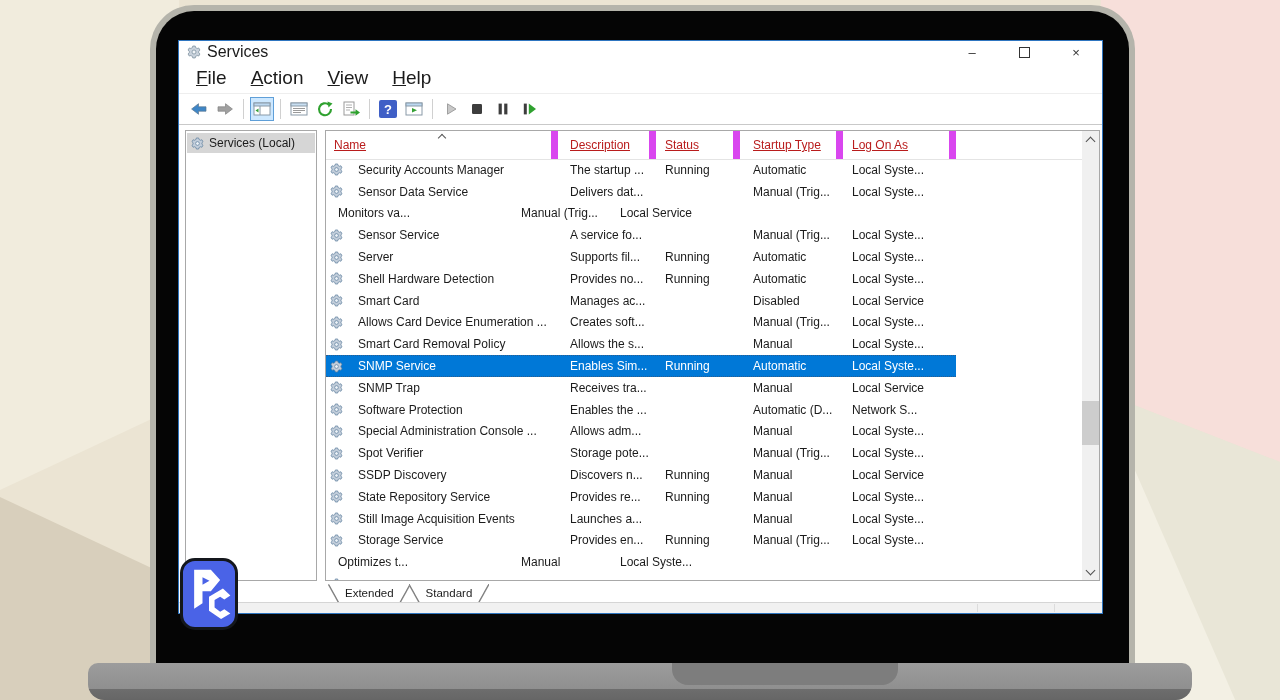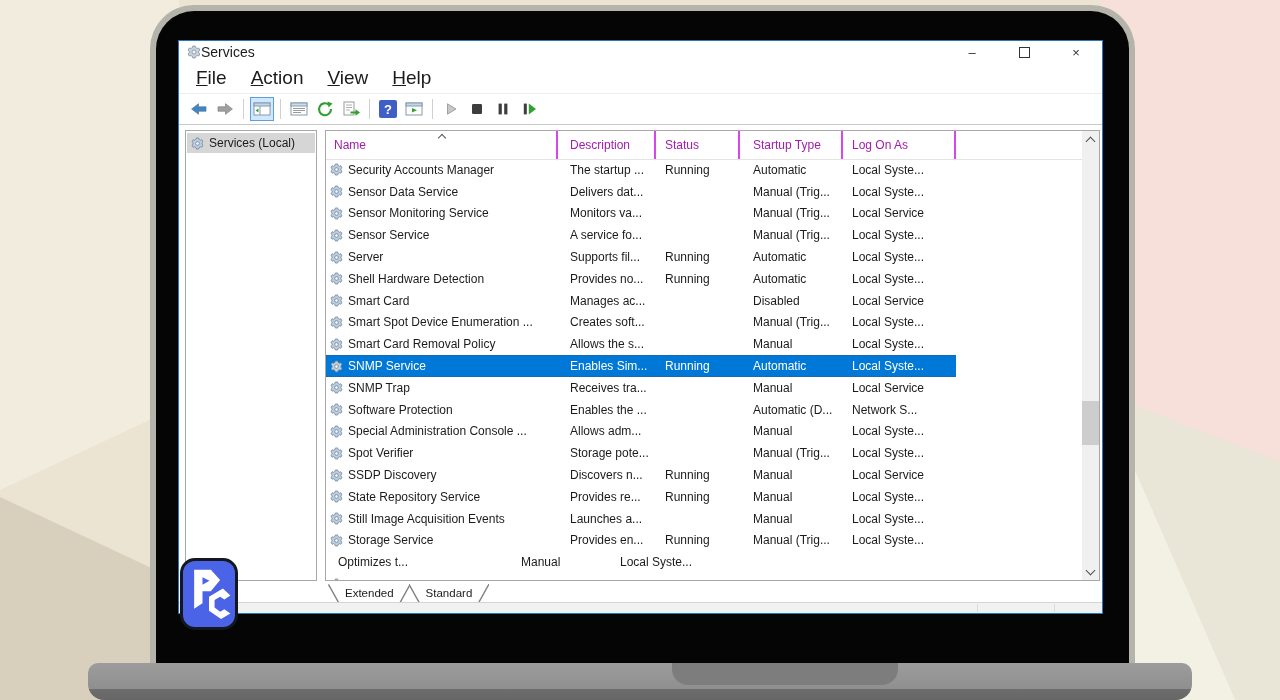--- a/index.html
+++ b/index.html
@@ -22,21 +22,21 @@
     border-radius:10px 10px 16px 16px;}
   .laptop-notch{position:absolute;left:672px;top:663px;width:226px;height:22px;background:#7d7d7d;
     border-radius:0 0 16px 16px;}
 
   
   .win{position:absolute;left:178px;top:40px;width:925px;height:574px;box-sizing:border-box;
     background:#fff;border:1px solid #2e75c0;display:flex;flex-direction:column;font-size:12px;color:#1b1b1b;}
 
   .titlebar{height:22px;display:flex;align-items:center;flex:0 0 auto;}
   .titlebar .gear{margin-left:8px;}
-  .title-text{font-size:14px;}
+  .title-text{margin-left:6px;font-size:16px;}
   .tb-spacer{flex:1;}
   .winbtn{width:52px;height:22px;display:flex;align-items:center;justify-content:center;color:#333;
     font-size:13px;cursor:default;}
   .maxbox{width:9px;height:9px;border:1px solid #333;}
 
   .menubar{height:30px;display:flex;align-items:center;flex:0 0 auto;border-bottom:1px solid #eee;
     font-size:19px;}
   .menu-item{display:inline-block;padding:4px 11px;margin-left:2px;}
   .menu-item:first-child{margin-left:6px;}
   .menu-item::first-letter{text-decoration:underline;}
@@ -51,30 +51,30 @@
 
   .main{flex:1;position:relative;background:#fff;}
   .tree-panel{position:absolute;left:6px;top:5px;width:132px;bottom:0;border:1px solid #a8a8a8;
     box-sizing:border-box;background:#fff;}
   .tree-item{height:20px;display:flex;align-items:center;background:#d6d6d6;margin:2px 1px 0 1px;
     padding-left:4px;gap:5px;font-size:12px;white-space:nowrap;overflow:hidden;}
 
   .list-panel{position:absolute;left:146px;top:5px;right:2px;bottom:0;border:1px solid #a8a8a8;
     box-sizing:border-box;background:#fff;overflow:hidden;}
   .lheader{position:absolute;left:0;right:17px;top:0;height:28px;display:flex;border-bottom:1px solid #e4e4e4;background:#fff;}
-  .hcell{display:flex;align-items:center;border-right:2px solid #d946ef;box-sizing:border-box;
-    white-space:nowrap;overflow:hidden;color:#a21caf;}
+  .hcell{display:flex;align-items:center;border-right:7px solid #d946ef;box-sizing:border-box;
+    white-space:nowrap;overflow:hidden;color:#b91c1c;text-decoration:underline;}
   .sort-caret{position:absolute;left:112px;top:2px;width:8px;height:8px;}
   .sort-caret::before{content:"";position:absolute;left:1px;top:2px;width:5px;height:5px;
     border-left:1px solid #555;border-top:1px solid #555;transform:rotate(45deg);}
 
   .rows{position:absolute;left:0;right:17px;top:28px;bottom:0;overflow:hidden;}
   .row{display:flex;height:21.8px;width:630px;align-items:center;box-sizing:border-box;}
   .cell{height:100%;display:flex;align-items:center;white-space:nowrap;overflow:hidden;box-sizing:border-box;}
-  .c-name{width:232px;padding-left:4px;gap:5px;}
+  .c-name{width:232px;padding-left:4px;gap:15px;}
   .c-desc{width:98px;padding-left:12px;}
   .c-status{width:84px;padding-left:9px;}
   .c-startup{width:103px;padding-left:13px;}
   .c-logon{width:113px;padding-left:9px;}
   .row.selected{background:#0078d7;color:#fff;border-top:1px dotted #2b5e8f;border-bottom:1px dotted #2b5e8f;}
 
   
   .vscroll{position:absolute;right:0;top:0;bottom:0;width:17px;background:#f0f0f0;}
   .sbtn{position:absolute;left:0;width:17px;height:17px;}
   .sbtn.up{top:0;} .sbtn.down{bottom:0;}
@@ -275,29 +275,20 @@
                   </svg>
                 </span>
                 <span>Sensor Data Service</span>
               </div>
               <div class="cell c-desc">Delivers dat...</div>
               <div class="cell c-status"></div>
               <div class="cell c-startup">Manual (Trig...</div>
               <div class="cell c-logon">Local Syste...</div>
             </div>
             <div class="row">
-              <div class="cell c-name">
-                <span class="gear">
-                  <svg width="13" height="13" viewBox="0 0 16 16">
-                    <path d="M6.6 1.2h2.8l.5 1.9a5.2 5.2 0 0 1 1.6.9l1.9-.6 1.4 2.4-1.4 1.3a5.3 5.3 0 0 1 0 1.8l1.4 1.3-1.4 2.4-1.9-.6a5.2 5.2 0 0 1-1.6.9l-.5 1.9H6.6l-.5-1.9a5.2 5.2 0 0 1-1.6-.9l-1.9.6-1.4-2.4 1.4-1.3a5.3 5.3 0 0 1 0-1.8L1.2 5.8l1.4-2.4 1.9.6a5.2 5.2 0 0 1 1.6-.9z" fill="#c3cedb" stroke="#5f7f9e" stroke-width="0.9"></path>
-                    <circle cx="8" cy="8" r="2.3" fill="#eef3f8" stroke="#5f7f9e" stroke-width="0.9"></circle>
-                  </svg>
-                </span>
-                <span>Sensor Monitoring Service</span>
-              </div>
               <div class="cell c-desc">Monitors va...</div>
               <div class="cell c-status"></div>
               <div class="cell c-startup">Manual (Trig...</div>
               <div class="cell c-logon">Local Service</div>
             </div>
             <div class="row">
               <div class="cell c-name">
                 <span class="gear">
                   <svg width="13" height="13" viewBox="0 0 16 16">
                     <path d="M6.6 1.2h2.8l.5 1.9a5.2 5.2 0 0 1 1.6.9l1.9-.6 1.4 2.4-1.4 1.3a5.3 5.3 0 0 1 0 1.8l1.4 1.3-1.4 2.4-1.9-.6a5.2 5.2 0 0 1-1.6.9l-.5 1.9H6.6l-.5-1.9a5.2 5.2 0 0 1-1.6-.9l-1.9.6-1.4-2.4 1.4-1.3a5.3 5.3 0 0 1 0-1.8L1.2 5.8l1.4-2.4 1.9.6a5.2 5.2 0 0 1 1.6-.9z" fill="#c3cedb" stroke="#5f7f9e" stroke-width="0.9"></path>
@@ -357,21 +348,21 @@
               <div class="cell c-logon">Local Service</div>
             </div>
             <div class="row">
               <div class="cell c-name">
                 <span class="gear">
                   <svg width="13" height="13" viewBox="0 0 16 16">
                     <path d="M6.6 1.2h2.8l.5 1.9a5.2 5.2 0 0 1 1.6.9l1.9-.6 1.4 2.4-1.4 1.3a5.3 5.3 0 0 1 0 1.8l1.4 1.3-1.4 2.4-1.9-.6a5.2 5.2 0 0 1-1.6.9l-.5 1.9H6.6l-.5-1.9a5.2 5.2 0 0 1-1.6-.9l-1.9.6-1.4-2.4 1.4-1.3a5.3 5.3 0 0 1 0-1.8L1.2 5.8l1.4-2.4 1.9.6a5.2 5.2 0 0 1 1.6-.9z" fill="#c3cedb" stroke="#5f7f9e" stroke-width="0.9"></path>
                     <circle cx="8" cy="8" r="2.3" fill="#eef3f8" stroke="#5f7f9e" stroke-width="0.9"></circle>
                   </svg>
                 </span>
-                <span>Smart Spot Device Enumeration ...</span>
+                <span>Allows Card Device Enumeration ...</span>
               </div>
               <div class="cell c-desc">Creates soft...</div>
               <div class="cell c-status"></div>
               <div class="cell c-startup">Manual (Trig...</div>
               <div class="cell c-logon">Local Syste...</div>
             </div>
             <div class="row">
               <div class="cell c-name">
                 <span class="gear">
                   <svg width="13" height="13" viewBox="0 0 16 16">

